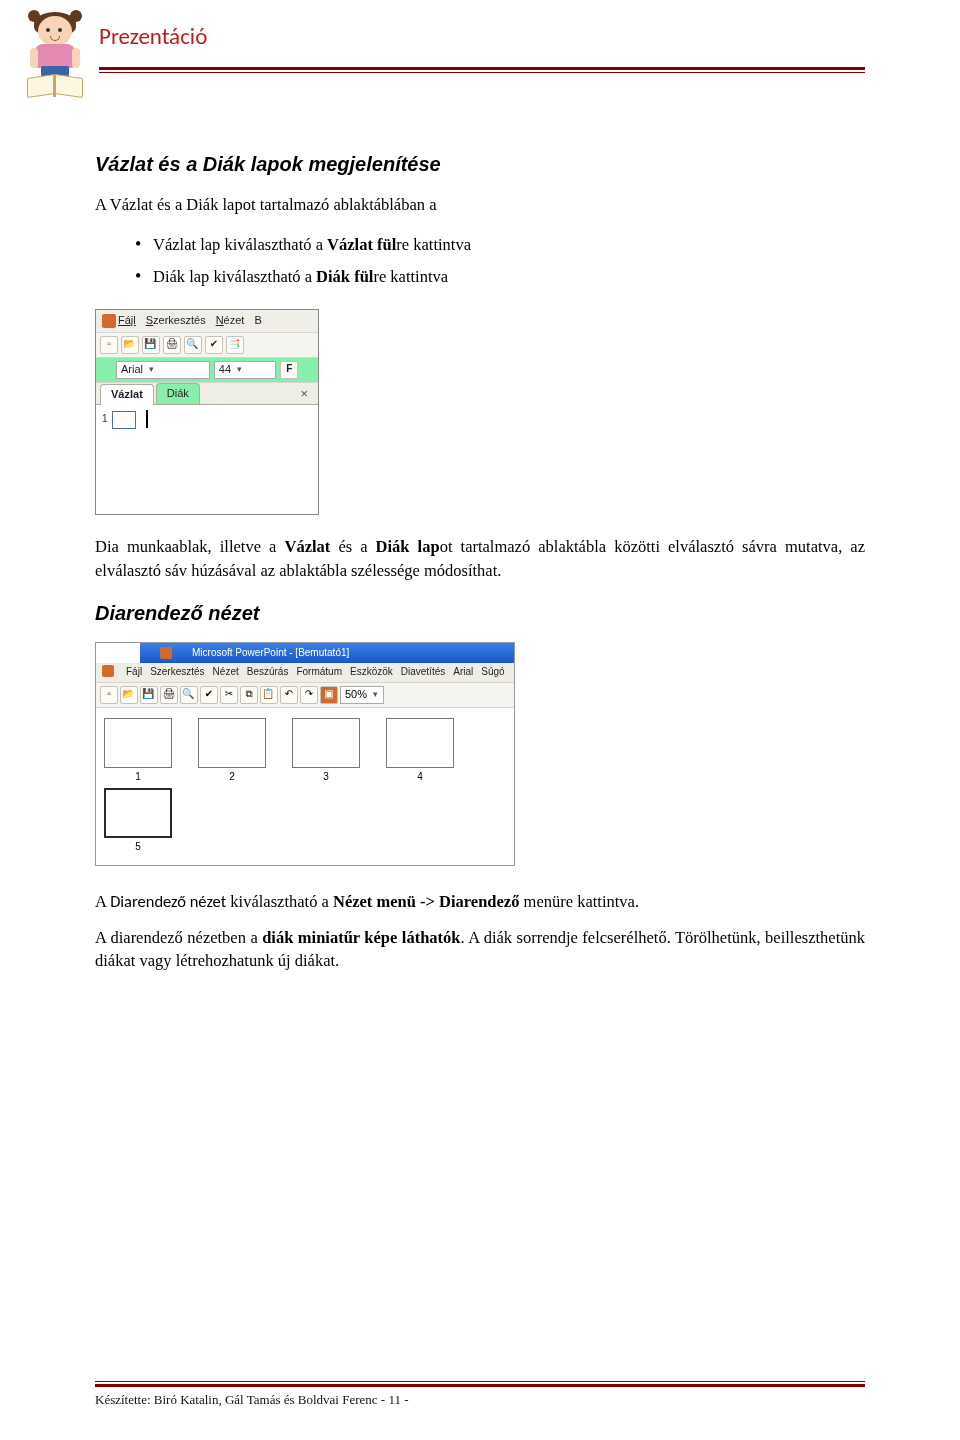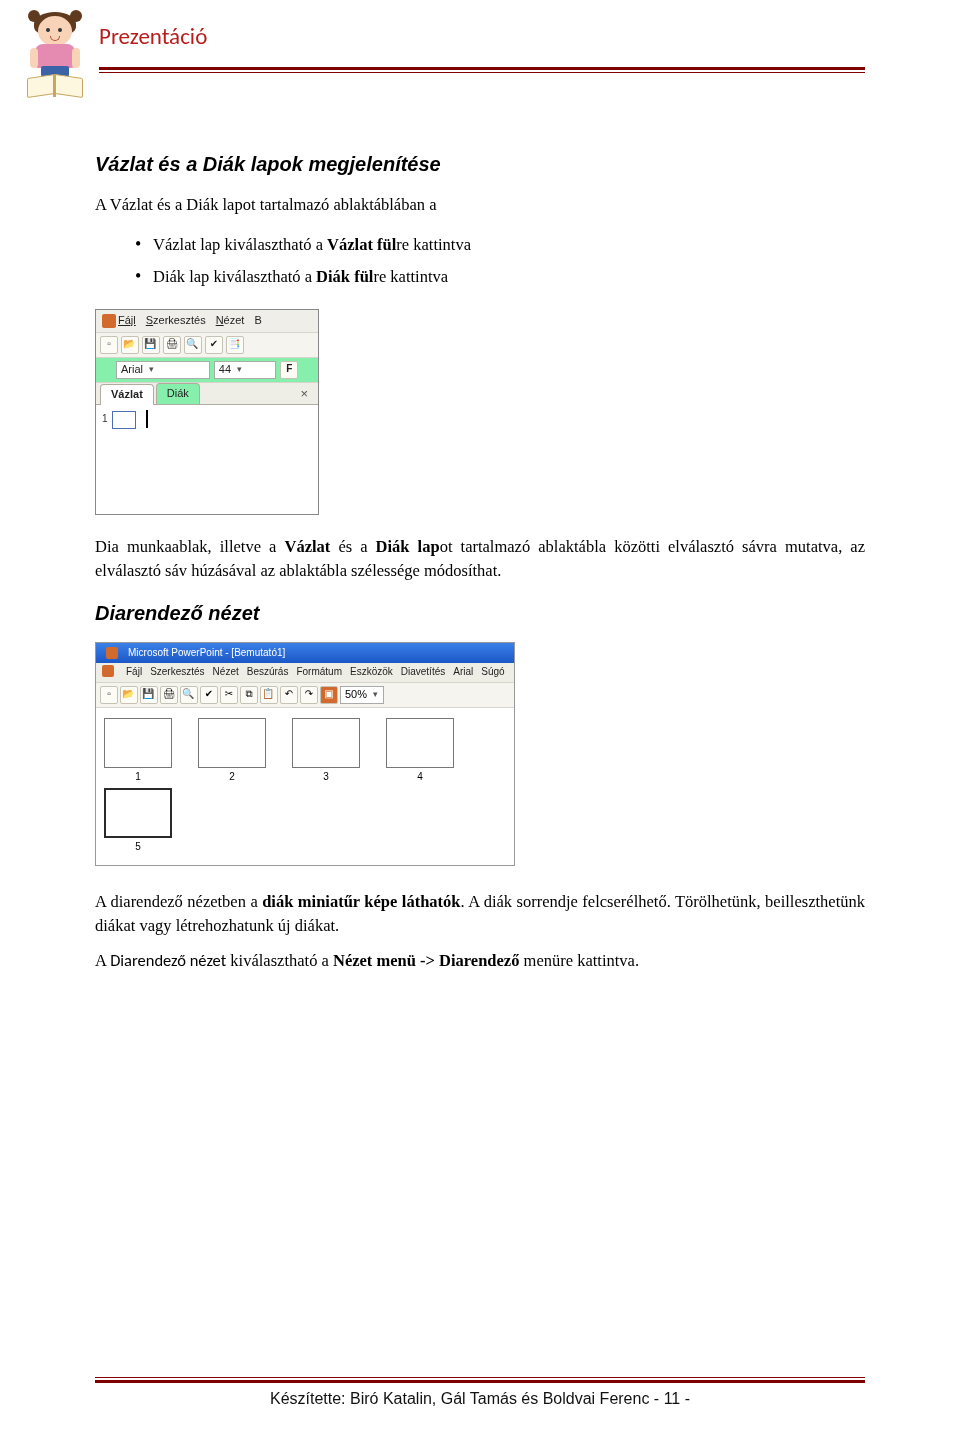--- a/index.html
+++ b/index.html
@@ -110,21 +110,21 @@
   .thumb { width:24px;height:18px;border:1px solid #4a6fb0;background:#fff;margin-top:2px;}
   .cursor { width:2px; height:18px; background:#000; margin-left:10px;margin-top:1px;}
 
   
   .fig2 {
     width: 420px; margin:8px 0 24px 0;
     border:1px solid #999; font-family: Tahoma, Arial, sans-serif; font-size:10px;
   }
   .fig2 .titlebar {
     background: linear-gradient(to bottom,#3a80e8,#1b57c7);
-    color:#fff; padding:3px 10px; display:flex; align-items:center; gap:10px;
+    color:#fff; padding:3px 20px; display:flex; align-items:center; gap:20px;margin-left:44px;
   }
   .fig2 .titlebar .appico{width:12px;height:12px;background:#d26a2e;border-radius:2px;}
   .fig2 .menubar2 {
     background:#efeee6; padding:2px 6px; display:flex; gap:8px; color:#222; border-bottom:1px solid #d6d4cb;
   }
   .fig2 .menubar2 .ico{width:12px;height:12px;background:#d26a2e;border-radius:2px;display:inline-block;margin-right:4px;vertical-align:middle;}
   .fig2 .toolbar3 {
     background:#f5f4ee; padding:3px 4px; display:flex; gap:2px; align-items:center; border-bottom:1px solid #d6d4cb;
   }
   .fig2 .sorter {
@@ -132,21 +132,21 @@
   }
   .row { display:flex; gap:26px; margin-bottom:4px;}
   .slot { display:flex; flex-direction:column; align-items:center; }
   .slide { width:68px;height:50px;border:1px solid #777;background:#fff;}
   .slide.sel { border:2px solid #2a2a2a; }
   .slabel { font-size:10px; color:#000; margin-top:2px;}
 
   
   .footer {
     position:absolute; left:95px; right:95px; bottom:30px;
-    font-family: Liberation Sans, sans-serif; font-size:16px; color:#111;text-align:center;
+    font-family: Liberation Serif, serif; font-size:13px; color:#111;
   }
   .footer-rule-inner { border-top:1px solid #800000; }
   .footer-rule-outer { border-top:3px solid #800000; margin-top:2px; }
   .footer-text { padding-top:4px; }
 </style>
 </head>
 <body>
 
 <div class="page">
 
@@ -295,25 +295,25 @@
         <div class="row">
           <div class="slot">
               <div class="slide sel"></div>
               <div class="slabel">5</div>
             </div>
         </div>
       </div>
     </div>
 
     <p class="body">
+      <span>A </span><span style="font-family:Calibri,Arial,sans-serif">Diarendező nézet</span><span> kiválasztható a </span><span class="b">Nézet menü -&gt; Diarendező</span><span> menüre kattintva.</span>
+    </p>
+
+    <p class="body">
       <span>A diarendező nézetben a </span><span class="b">diák miniatűr képe láthatók</span><span>. A diák sorrendje felcserélhető. Törölhetünk, beilleszthetünk diákat vagy létrehozhatunk új diákat.</span>
-    </p>
-
-    <p class="body">
-      <span>A </span><span style="font-family:Calibri,Arial,sans-serif">Diarendező nézet</span><span> kiválasztható a </span><span class="b">Nézet menü -&gt; Diarendező</span><span> menüre kattintva.</span>
     </p>
 
   </div>
 
   <div class="footer">
     <div class="footer-rule-inner"></div>
     <div class="footer-rule-outer"></div>
     <div class="footer-text">
       <span>Készítette: Biró Katalin, Gál Tamás és Boldvai Ferenc</span>
       <span>- 11 -</span>

